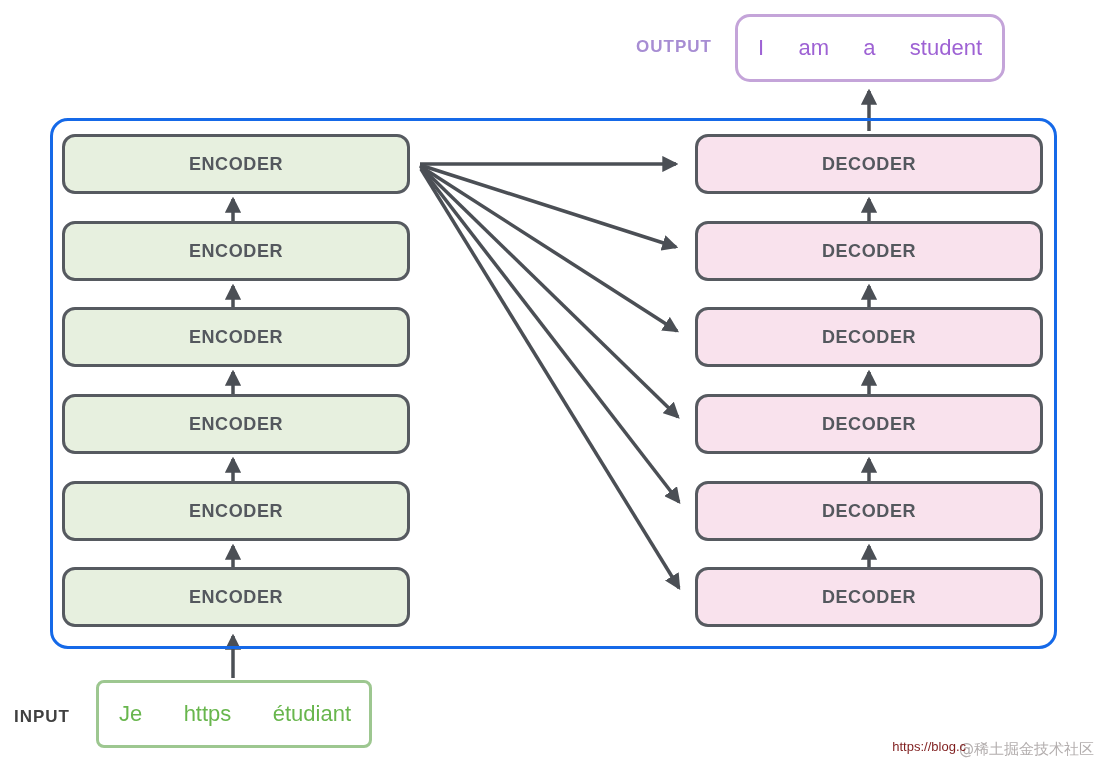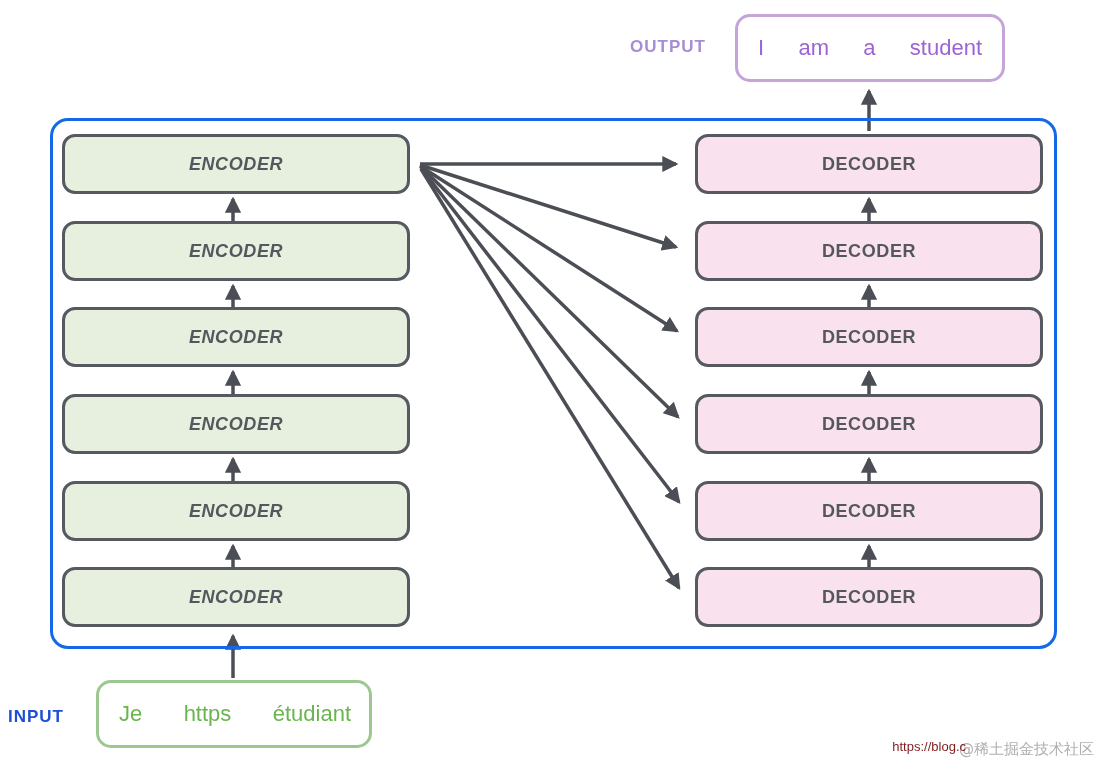--- a/index.html
+++ b/index.html
@@ -36,21 +36,21 @@
     border: 3px solid #565a60;
     border-radius: 13px;
     display: flex;
     align-items: center;
     justify-content: center;
     font-size: 18px;
     font-weight: bold;
     letter-spacing: 0.6px;
     color: #54585e;
   }
-  .encoder { left: 62px; background: #e7f0df; font-style: italic; }
+  .encoder { left: 62px; background: #e7f0df; }
   .decoder { left: 695px; background: #f9e2ed; align-items: center; }
 
   .io-box {
     position: absolute;
     display: flex;
     align-items: center;
     justify-content: space-between;
     font-size: 22px;
   }
   .output-box {
@@ -59,43 +59,43 @@
     border: 3px solid #c4a4d9;
     border-radius: 15px;
     color: #9e62d4;
     padding: 0 20px 0 20px;
     background: #ffffff;
   }
   .input-box {
     left: 96px; top: 680px;
     width: 276px; height: 68px;
     border: 3px solid #9dc790;
-    border-radius: 15px;
+    border-radius: 8px;
     color: #68b64d;
     padding: 0 18px 0 20px;
     background: #ffffff;
   }
 
   .side-label {
     position: absolute;
     font-size: 17px;
     font-weight: bold;
     letter-spacing: 1px;
   }
   .output-label {
     left: 630px; top: 37px;
     width: 88px;
-    text-align: left;
+    text-align: center;
     color: #a78dd3;
   }
   .input-label {
     left: 8px; top: 707px;
     width: 68px;
-    text-align: left;
-    color: #1d4ed8;
+    text-align: center;
+    color: #404040;
   }
 
   .watermark {
     position: absolute;
     right: 6px; bottom: 4px;
     white-space: nowrap;
     font-size: 15px;
     color: #b3aeae;
   }
   .watermark .wm-url {

